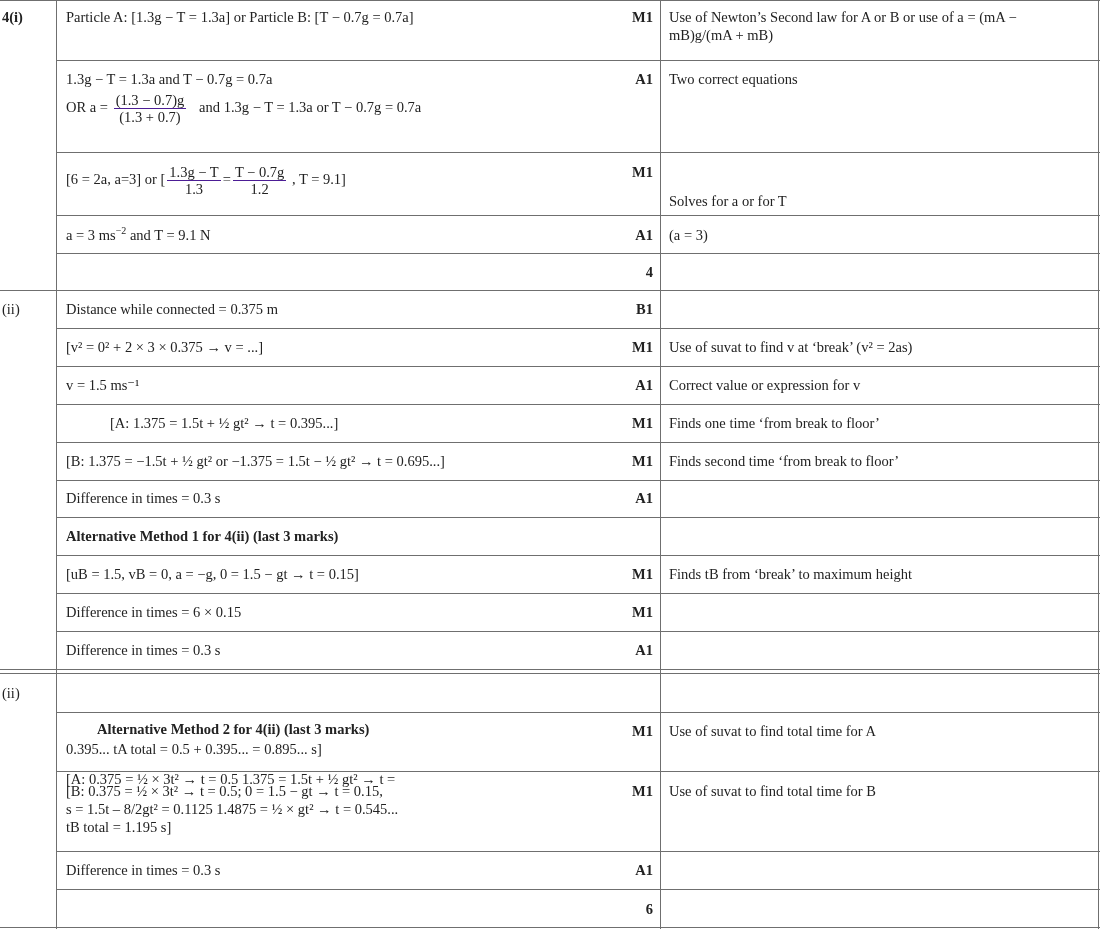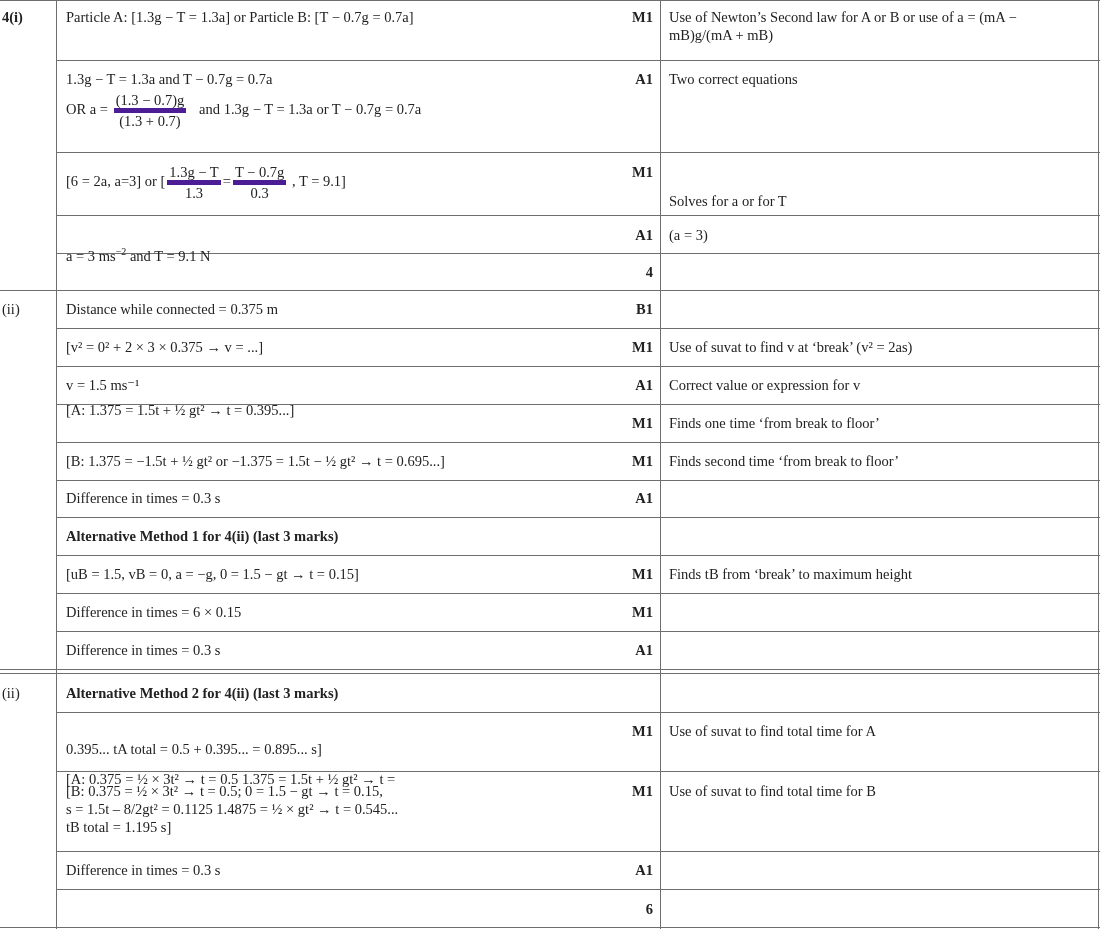--- a/index.html
+++ b/index.html
@@ -7,21 +7,21 @@
          font-family:"Liberation Serif", "DejaVu Serif", serif; color:#222; font-size:14.5px; }
   .hline { position:absolute; height:1px; background:#6f6f6f; }
   .vline { position:absolute; width:1px; background:#6f6f6f; }
   .cell { position:absolute; white-space:nowrap; line-height:18px; }
   .qlabel { left:2px; }
   .work { left:66px; }
   .mark { right:447px; font-weight:bold; text-align:right; width:60px; }
   .comment { left:669px; }
   .bold { font-weight:bold; }
   .frac { display:inline-block; vertical-align:middle; text-align:center; margin:0 2px; }
-  .frac .num { display:block; border-bottom:5px solid #4c1d95; padding:0 2px; line-height:16px; }
+  .frac .num { display:block; border-bottom:1px solid #4c1d95; padding:0 2px; line-height:16px; }
   .frac .den { display:block; line-height:16px; padding:0 2px; }
   sup { font-size:10px; line-height:0; }
 </style>
 </head>
 <body>
 
 <div>
 
   <div class="hline" style="left:0;top:0;width:1100px;"></div>
 
@@ -73,27 +73,27 @@
   </div>
   <div class="cell mark" style="top:70px;">A1</div>
   <div class="cell comment" style="top:70px;">Two correct equations</div>
 
   <div class="cell work" style="top:164px;">
     <span>[6 = 2a, a=3]   or   [</span><span class="frac">
       <span class="num">1.3g − T</span>
       <span class="den">1.3</span>
     </span><span>=</span><span class="frac">
       <span class="num">T − 0.7g</span>
-      <span class="den">0.3</span>
+      <span class="den">1.2</span>
     </span><span> , T = 9.1]</span>
   </div>
   <div class="cell mark" style="top:163px;">M1</div>
   <div class="cell comment" style="top:163px;margin-top:29px;">Solves for a or for T</div>
 
-  <div class="cell work" style="top:226px;margin-top:21px;">
+  <div class="cell work" style="top:226px;">
     <span>a = 3 ms</span><sup>−2</sup><span>  and   T = 9.1 N</span>
   </div>
   <div class="cell mark" style="top:226px;">A1</div>
   <div class="cell comment" style="top:226px;text-align:center;">(a = 3)</div>
 
   <div class="cell mark" style="top:263px;">4</div>
 </div>
 
 <div>
   <div class="cell qlabel" style="top:300px;">(ii)</div>
@@ -102,21 +102,21 @@
   <div class="cell mark" style="top:300px;">B1</div>
 
   <div class="cell work" style="top:338px;">[v² = 0² + 2 × 3 × 0.375   →   v = ...]</div>
   <div class="cell mark" style="top:338px;">M1</div>
   <div class="cell comment" style="top:338px;">Use of suvat to find v at ‘break’ (v² = 2as)</div>
 
   <div class="cell work" style="top:376px;">v = 1.5 ms⁻¹</div>
   <div class="cell mark" style="top:376px;">A1</div>
   <div class="cell comment" style="top:376px;">Correct value or expression for v</div>
 
-  <div class="cell work" style="top:401px;">[A:  1.375 = 1.5t + ½ gt²   →   t = 0.395...]</div>
+  <div class="cell work" style="top:414px;margin-left:44px;">[A:  1.375 = 1.5t + ½ gt²   →   t = 0.395...]</div>
   <div class="cell mark" style="top:414px;">M1</div>
   <div class="cell comment" style="top:414px;">Finds one time ‘from break to floor’</div>
 
   <div class="cell work" style="top:452px;">[B:  1.375 = −1.5t + ½ gt²   or   −1.375 = 1.5t − ½ gt²   →   t = 0.695...]</div>
   <div class="cell mark" style="top:452px;">M1</div>
   <div class="cell comment" style="top:452px;">Finds second time ‘from break to floor’</div>
 
   <div class="cell work" style="top:489px;">Difference in times = 0.3 s</div>
   <div class="cell mark" style="top:489px;">A1</div>
 
@@ -128,21 +128,21 @@
 
   <div class="cell work" style="top:603px;">Difference in times = 6 × 0.15</div>
   <div class="cell mark" style="top:603px;">M1</div>
 
   <div class="cell work" style="top:641px;">Difference in times = 0.3 s</div>
   <div class="cell mark" style="top:641px;">A1</div>
 </div>
 
 <div>
   <div class="cell qlabel" style="top:684px;">(ii)</div>
-  <div class="cell work bold" style="top:684px;">Alternative Method 2 for 4(ii) (last 3 marks)</div>
+  <div class="cell work bold" style="top:720px;margin-left:31px;">Alternative Method 2 for 4(ii) (last 3 marks)</div>
 
   <div class="cell work" style="top:722px;margin-top:48px;">[A:  0.375 = ½ × 3t²   →   t = 0.5         1.375 = 1.5t + ½ gt²   →   t =</div>
   <div class="cell work" style="top:740px;">0.395...          tA total = 0.5 + 0.395... = 0.895... s]</div>
   <div class="cell mark" style="top:722px;">M1</div>
   <div class="cell comment" style="top:722px;">Use of suvat to find total time for A</div>
 
   <div class="cell work" style="top:782px;">[B:  0.375 = ½ × 3t²   →   t = 0.5;  0 = 1.5 − gt   →   t = 0.15,</div>
   <div class="cell work" style="top:800px;">s = 1.5t – 8/2gt² = 0.1125   1.4875 = ½ × gt²   →   t = 0.545...</div>
   <div class="cell work" style="top:818px;">tB total = 1.195 s]</div>
   <div class="cell mark" style="top:782px;">M1</div>

